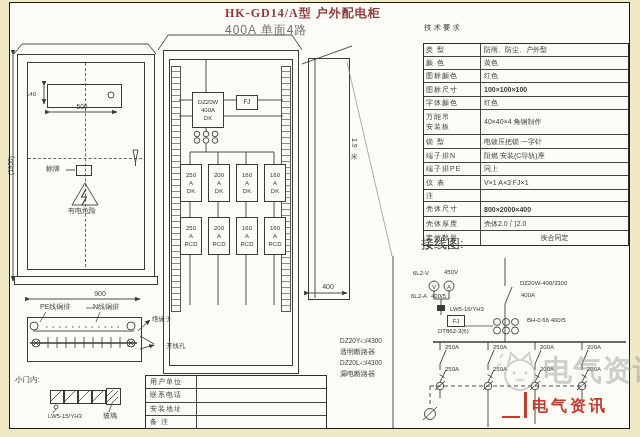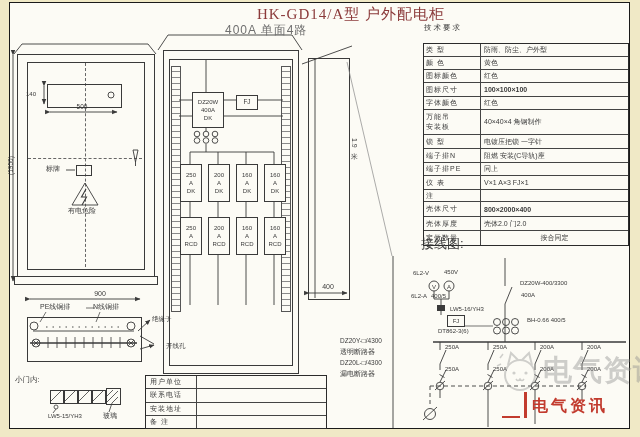--- a/index.html
+++ b/index.html
@@ -3,21 +3,21 @@
 <meta charset="utf-8">
 <style>
   html,body{margin:0;padding:0;background:#d8d2b8;}
   .stage{position:relative;width:640px;height:437px;background:#f0e9c6;overflow:hidden;
          font-family:"Liberation Sans","DejaVu Sans",sans-serif;color:#3a3a3a;}
   .sheet{position:absolute;left:9px;top:2px;width:619px;height:425px;background:#fcfbf5;border:1.5px solid #1a1a1a;}
   .abs{position:absolute;}
   .box{position:absolute;border:1px solid #3a3a3a;background:#fcfbf5;}
   .t{position:absolute;font-size:7px;line-height:1.1;white-space:nowrap;}
   .t6{position:absolute;font-size:6px;line-height:1.1;white-space:nowrap;}
-  .tt{position:absolute;font-size:15px;font-weight:normal;letter-spacing:1px;text-align:right;
+  .tt{position:absolute;font-size:12px;font-weight:bold;letter-spacing:1px;text-align:left;
       font-family:"Liberation Serif","DejaVu Serif",serif;color:#8b3a3a;}
   .ts{position:absolute;font-size:12px;text-align:left;color:#6f6f6f;letter-spacing:1px;}
   .bkr{position:absolute;border:1px solid #3a3a3a;background:#fcfbf5;display:flex;flex-direction:column;
        align-items:center;justify-content:center;font-size:6px;line-height:1.35;text-align:center;}
   .rail{position:absolute;border:1px solid #555;background:repeating-linear-gradient(0deg,transparent 0,transparent 5px,#8a8a8a 5px,#8a8a8a 6px);}
   .vdash{position:absolute;border-left:1px dashed #666;}
   .hdash{position:absolute;border-top:1px dashed #666;}
   .overlay{position:absolute;left:0;top:0;pointer-events:none;z-index:5;}
   .txt{z-index:6;}
   .tech{position:absolute;left:423px;top:43px;width:204px;border:1.2px solid #2b2b2b;background:#fcfbf5;z-index:4;}

